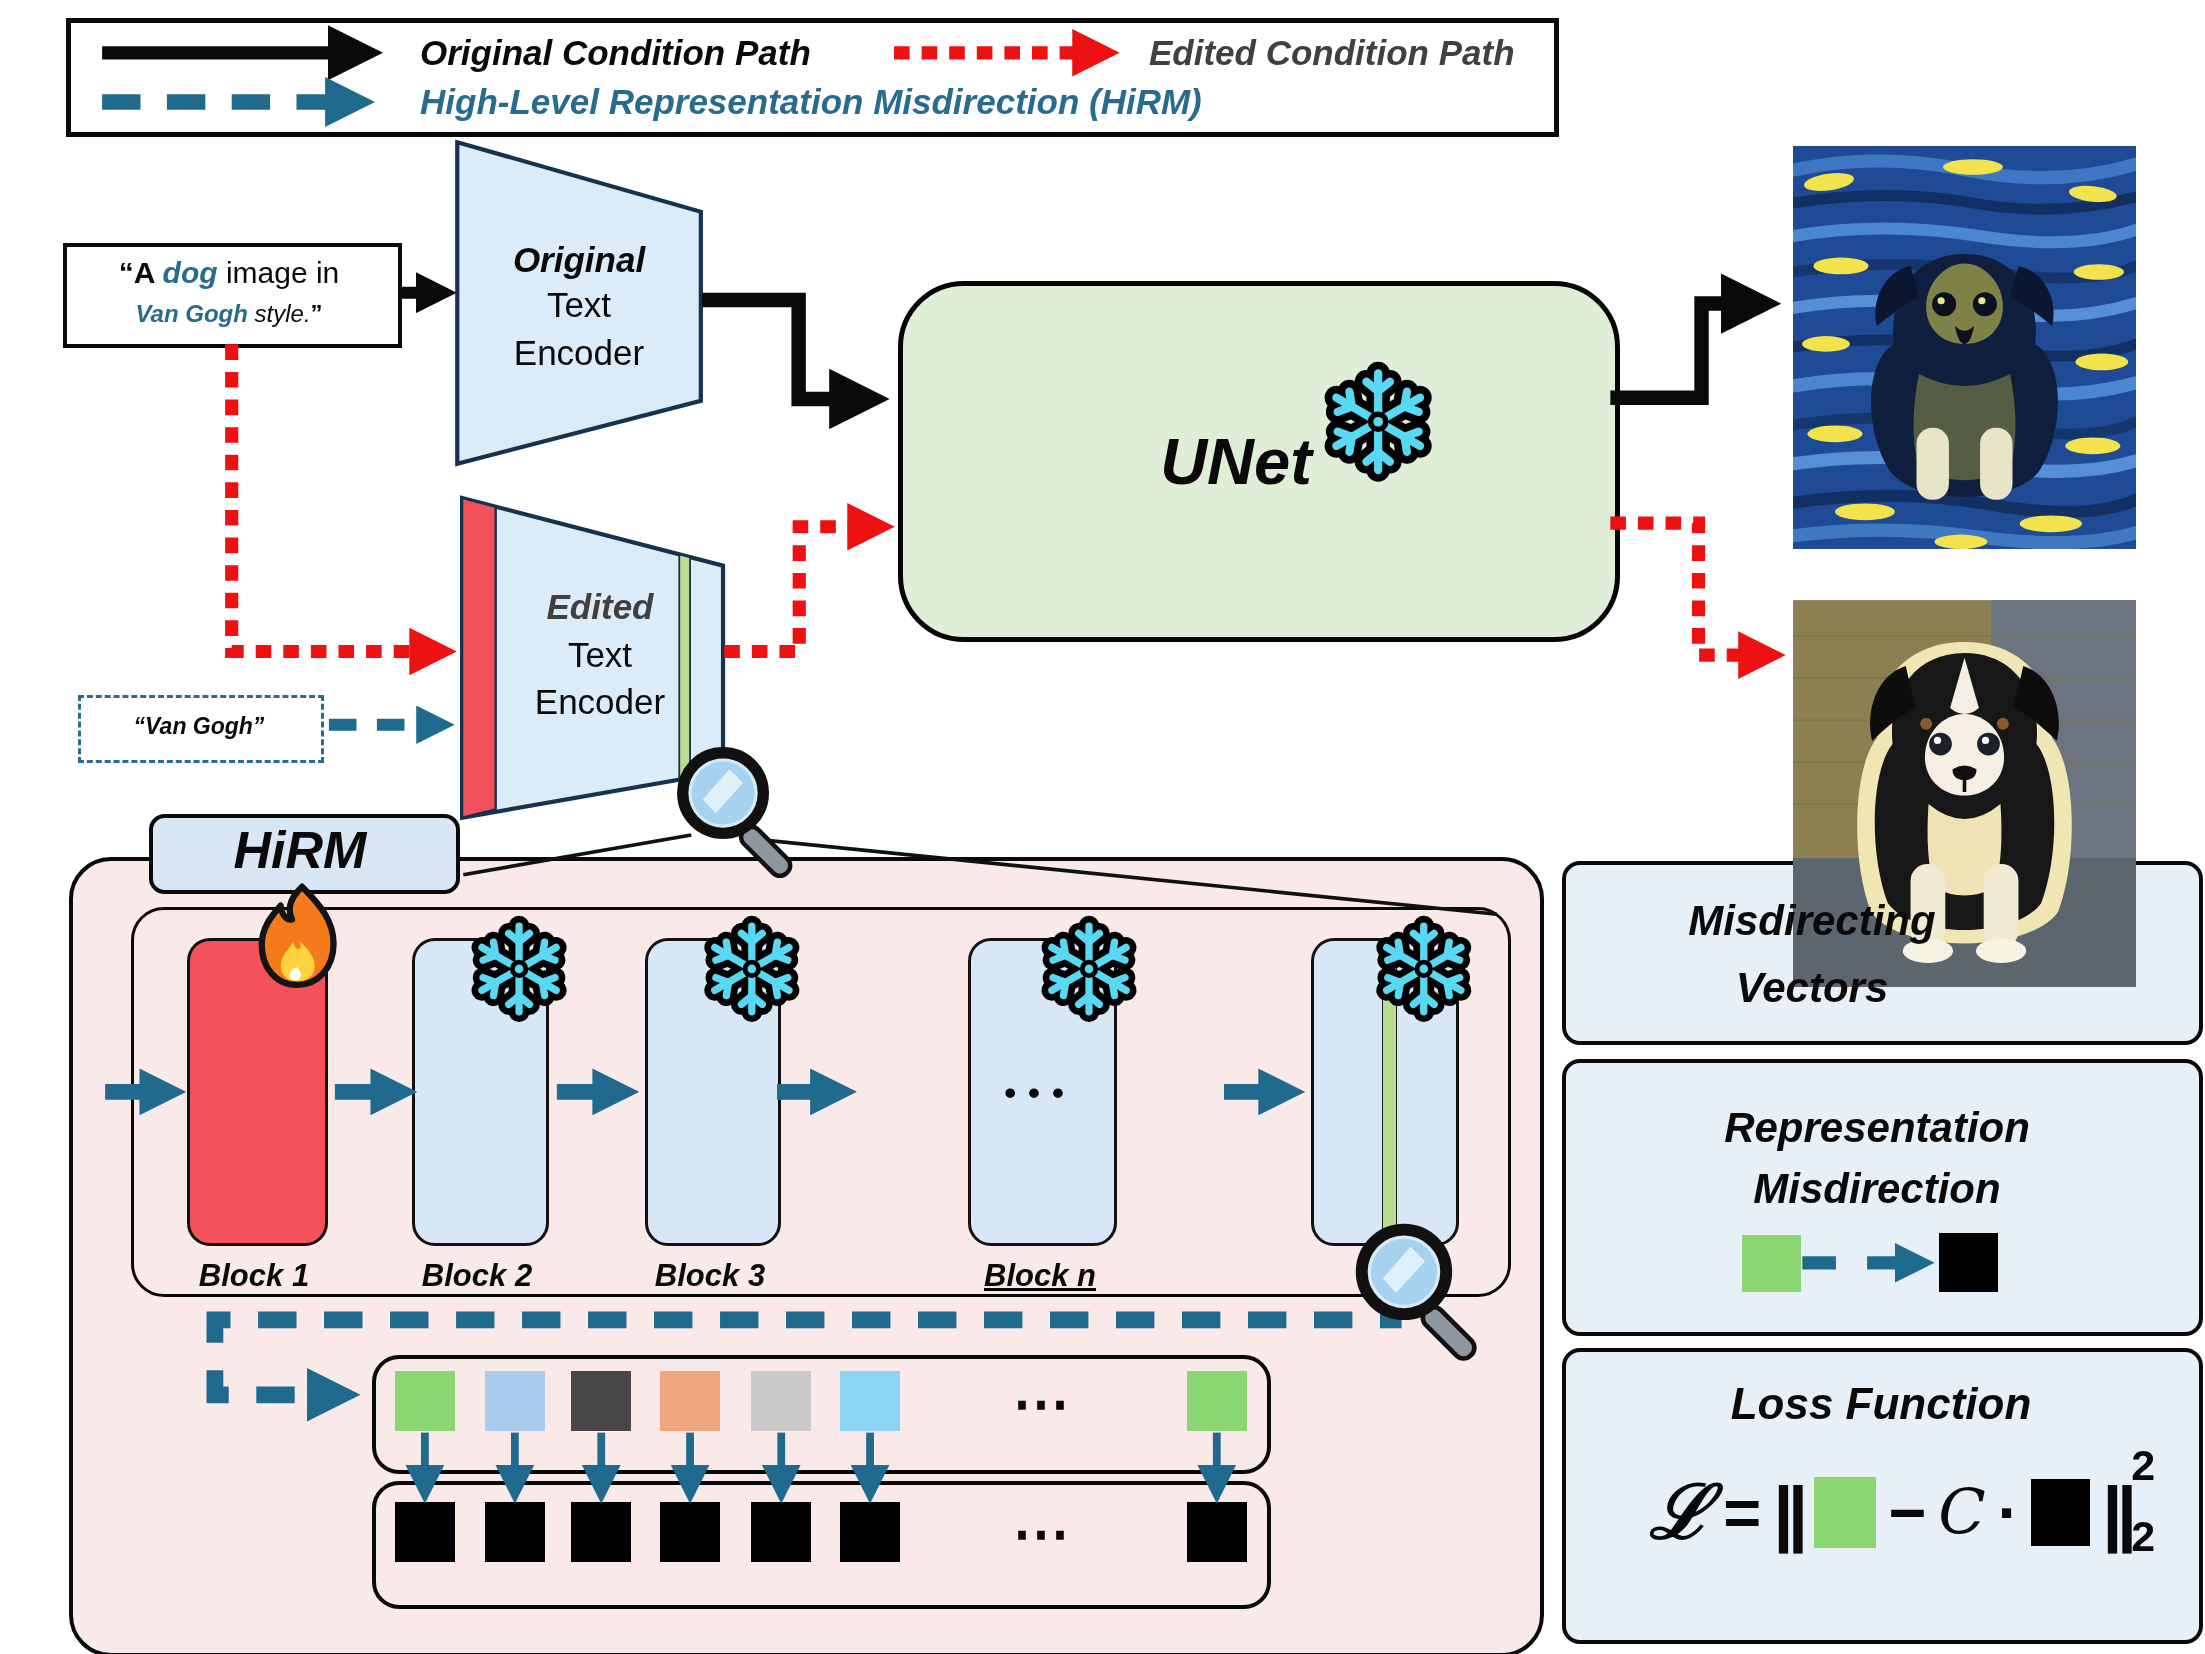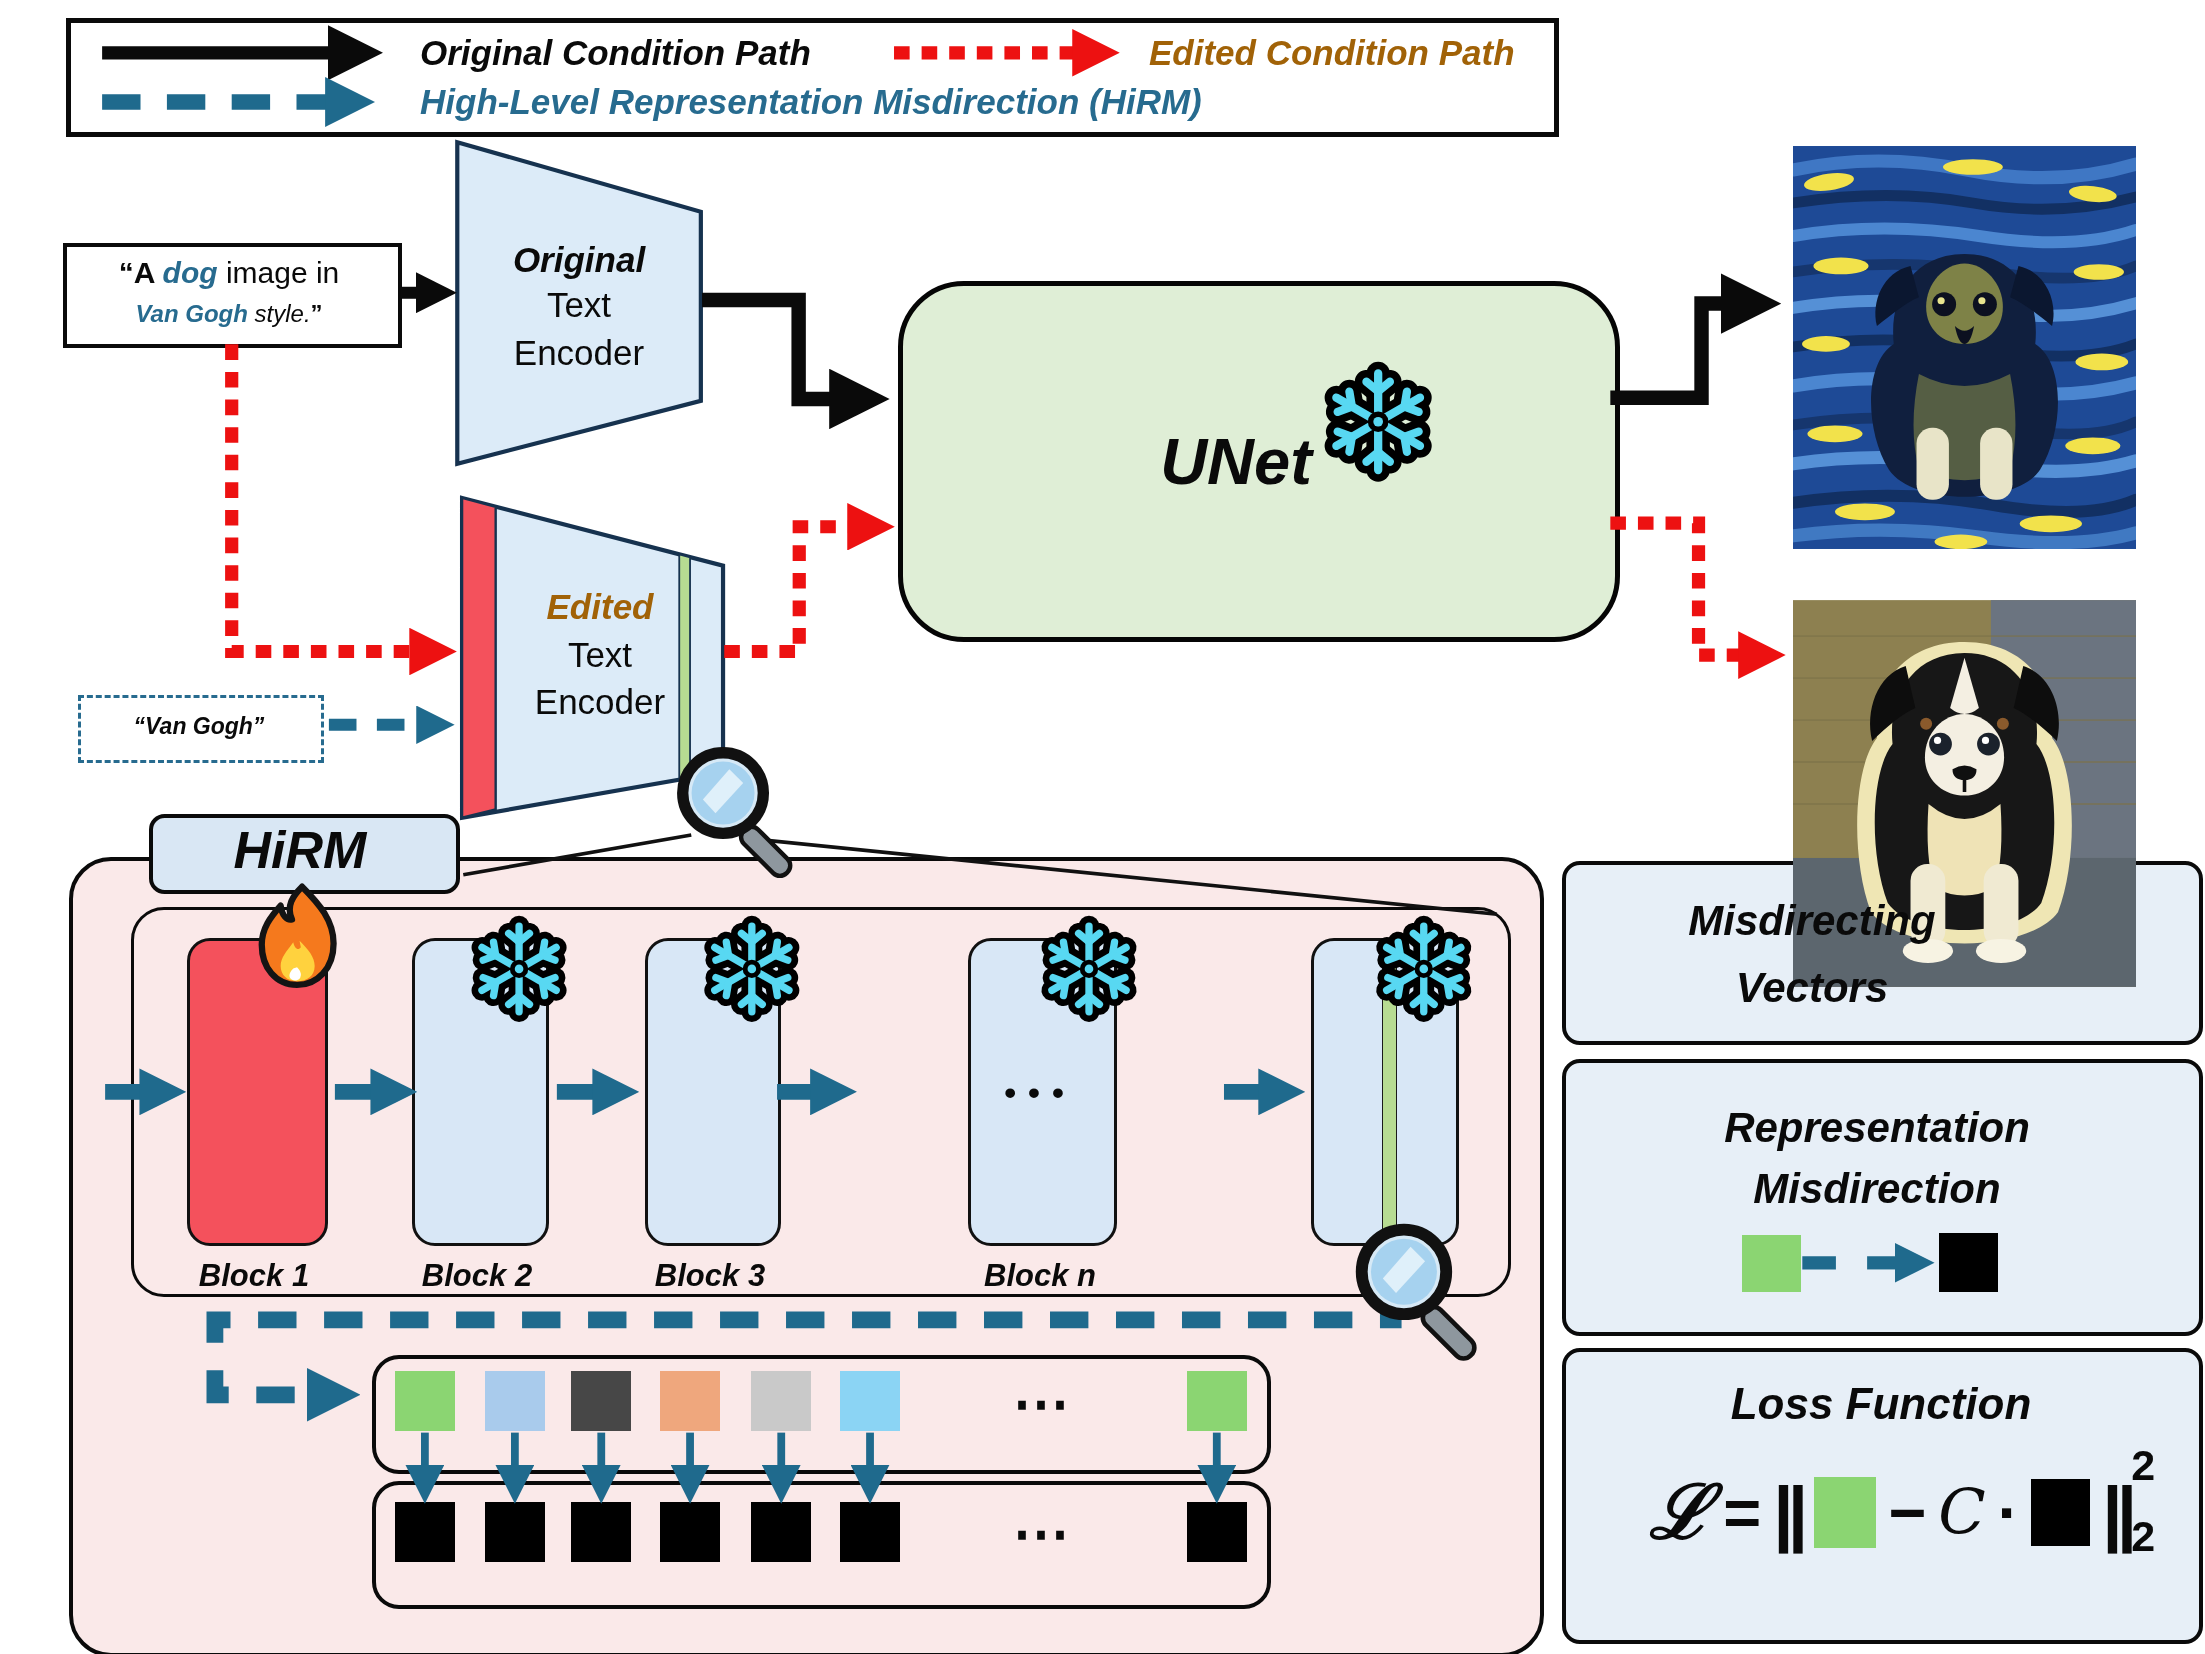--- a/index.html
+++ b/index.html
@@ -6,21 +6,21 @@
   #stage{position:relative;width:2205px;height:1654px;background:#ffffff;overflow:hidden;
          font-family:"Liberation Sans",sans-serif;color:#0a0a0a;}
   .abs{position:absolute;}
   .ctr{transform:translate(-50%,-50%);white-space:nowrap;}
   .cx{transform:translateX(-50%);white-space:nowrap;}
   .cy{transform:translateY(-50%);white-space:nowrap;}
   .it{font-style:italic;}
   .bd{font-weight:800;text-align:center;}
   .sb{font-weight:600;}
   .teal{color:#276b8f;}
-  .red{color:#a16207;}
+  .red{color:#404040;}
   
   .legend-box{left:66px;top:18px;width:1483px;height:109px;border:5.4px solid #0a0a0a;background:#fff;}
   .prompt-box{left:63px;top:243px;width:331px;height:97px;border:4.8px solid #0a0a0a;background:#fff;}
   .vg-box{left:78px;top:695px;width:240px;height:62px;border:3px dashed #276b8f;background:#fff;}
   .unet-box{left:898px;top:281px;width:712px;height:351px;border:5.4px solid #050505;border-radius:66px;background:#dfeed6;}
   .hirm-outer{left:69px;top:857px;width:1467px;height:792px;border:4.2px solid #0a0a0a;border-radius:42px;background:#fae9e9;}
   .hirm-label{left:149px;top:814px;width:303px;height:72px;border:4.2px solid #0a0a0a;border-radius:15.6px;background:#d9e7f4;}
   .inner-blocks{left:131px;top:907px;width:1374px;height:384px;border:3.6px solid #0a0a0a;border-radius:33px;}
   .vec-box{left:372px;width:891px;border:4.2px solid #0a0a0a;border-radius:27px;}
   .block{top:938px;height:302px;border:3px solid #111;border-radius:23px;background:#d8e7f6;}
@@ -298,21 +298,21 @@
 
   <div class="abs ctr bd it" style="left:1236px;top:461px;font-size:65px;">UNet</div>
 
   <div class="abs ctr bd it" style="left:199px;top:726px;font-size:23px;">“Van Gogh”</div>
 
   <div class="abs ctr bd it" style="left:300px;top:850px;font-size:52px;">HiRM</div>
 
   <div class="abs cx block-label" style="left:254px;">Block 1</div>
   <div class="abs cx block-label" style="left:477px;">Block 2</div>
   <div class="abs cx block-label" style="left:710px;">Block 3</div>
-  <div class="abs cx block-label" style="left:1040px;">Block n</div>
+  <div class="abs cx block-label" style="left:1040px;text-decoration:underline;">Block n</div>
 
   <div class="abs ctr bd" style="left:1040px;top:1092px;font-size:34px;letter-spacing:12px;">•••</div>
   <div class="abs ctr bd" style="left:1041px;top:1403px;font-size:57px;">⋯</div>
   <div class="abs ctr bd" style="left:1041px;top:1533px;font-size:57px;">⋯</div>
 
   <div class="abs ctr ptitle" style="left:1812px;top:921px;">Misdirecting</div>
   <div class="abs ctr ptitle" style="left:1812px;top:988px;">Vectors</div>
   <div class="abs ctr ptitle" style="left:1877px;top:1128px;">Representation</div>
   <div class="abs ctr ptitle" style="left:1877px;top:1189px;">Misdirection</div>
   <div class="abs ctr ptitle" style="left:1881px;top:1404px;font-size:44px;">Loss Function</div>

